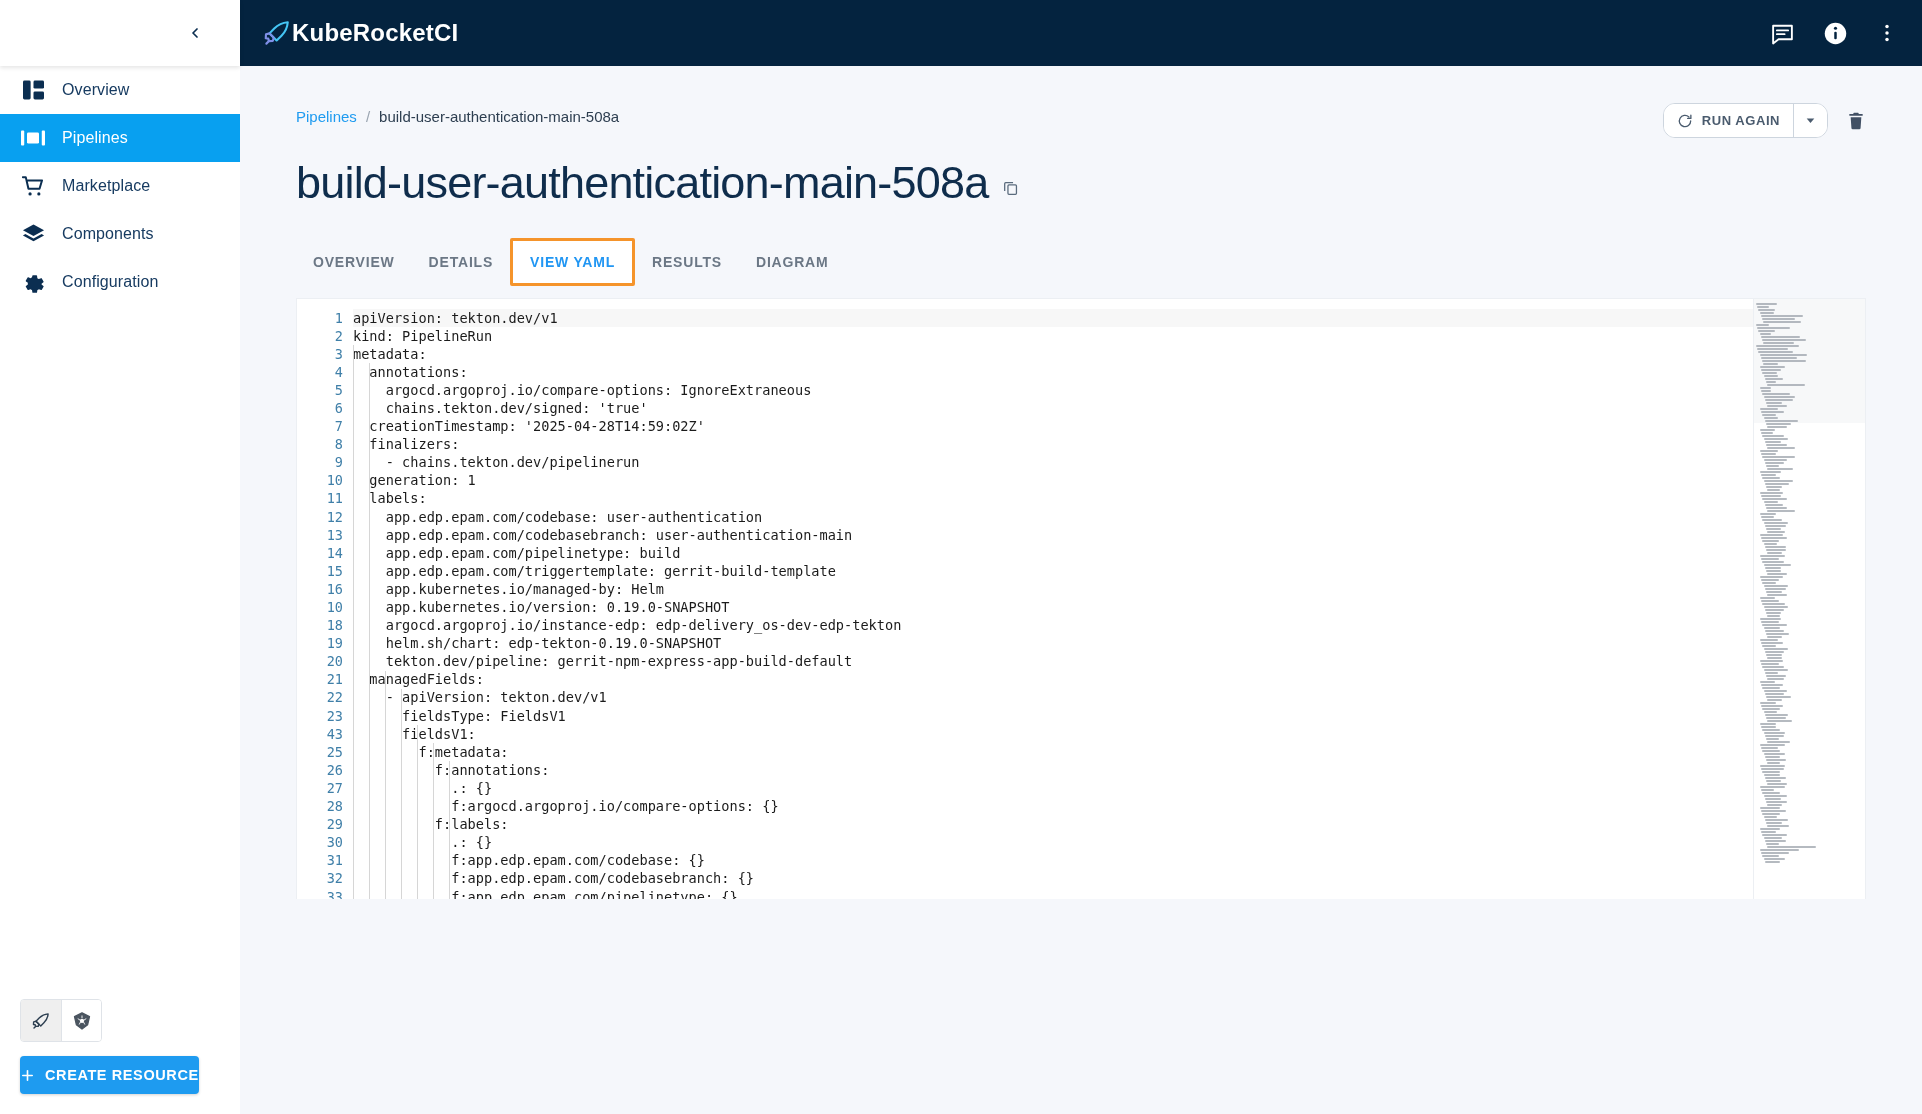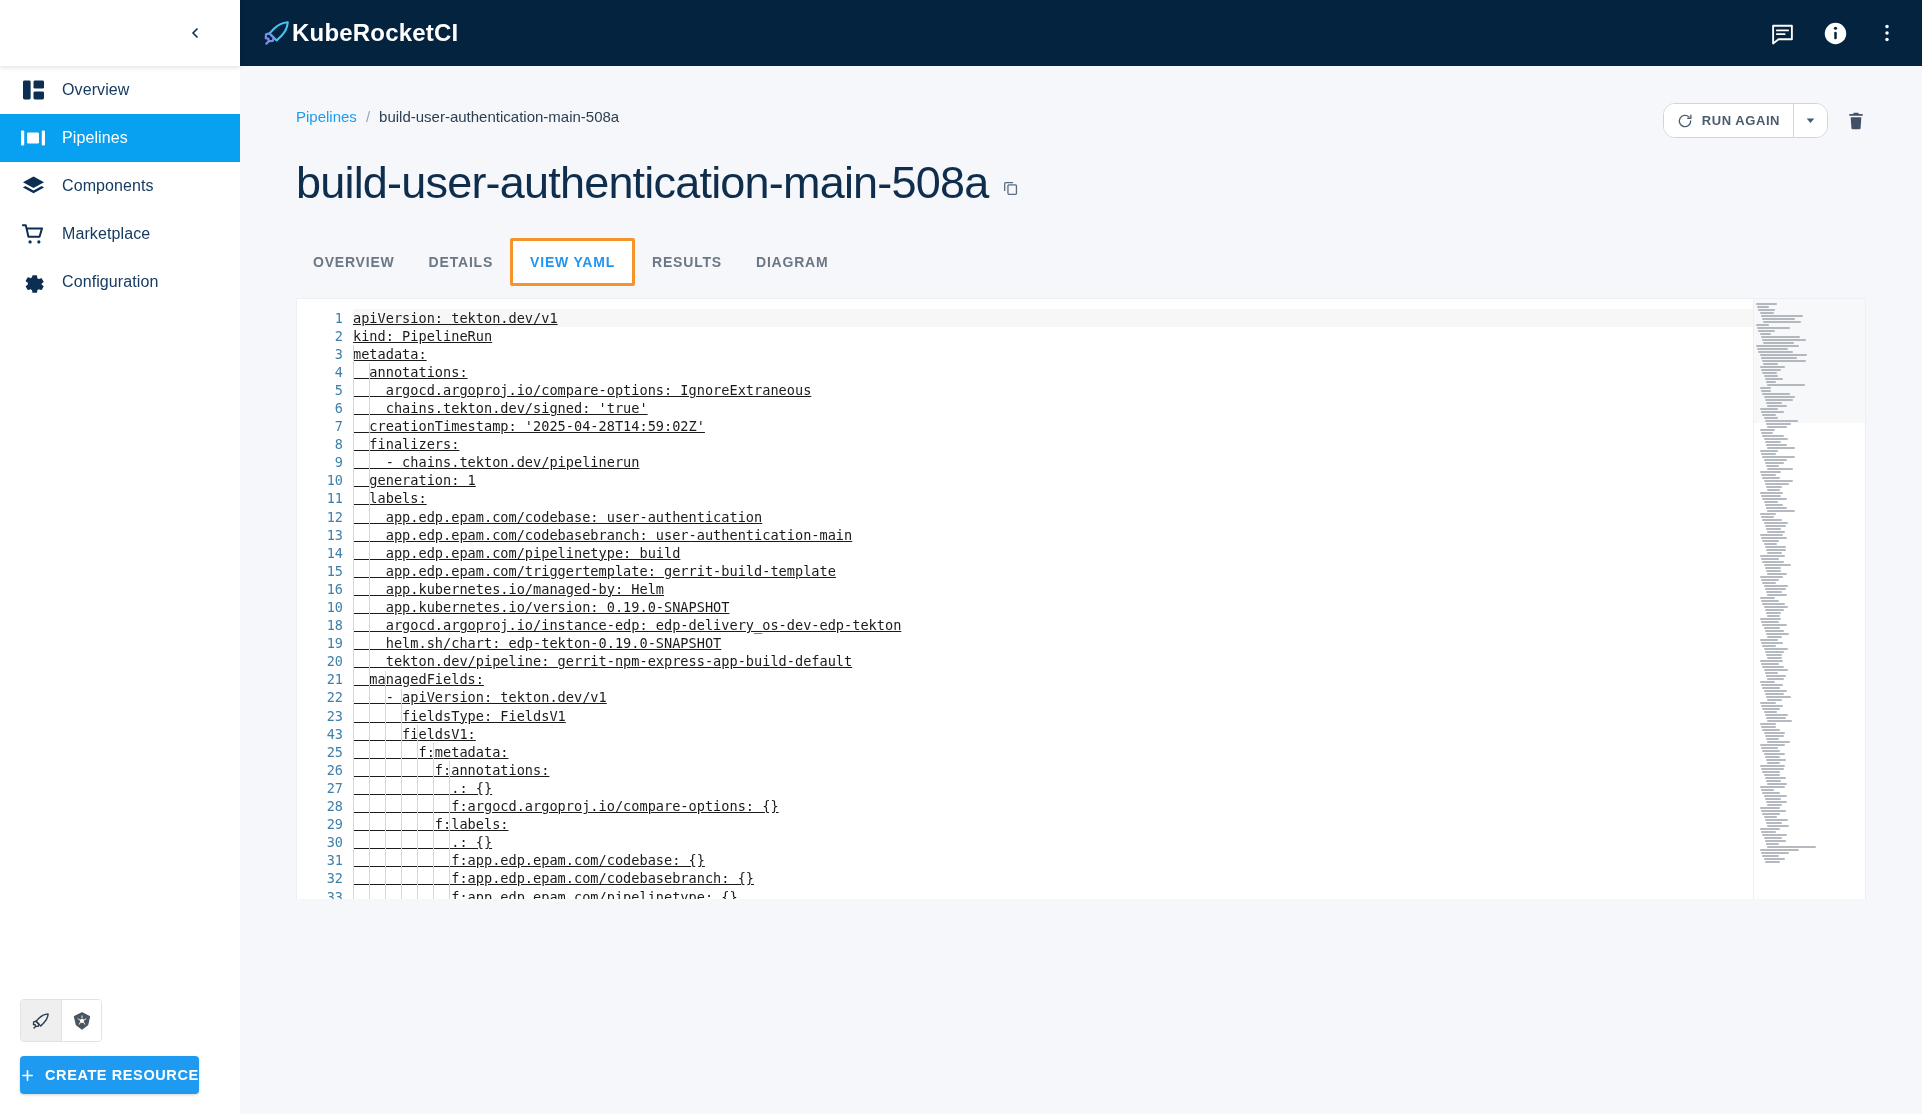--- a/index.html
+++ b/index.html
@@ -172,21 +172,20 @@
   .gutter div { padding-right: 10px; height: 18.1px; }
   .code-area {
     flex: 1 1 auto;
     padding-top: 10px;
     position: relative;
     overflow: hidden;
     font-family: "DejaVu Sans Mono", monospace;
     font-size: 13.6px; line-height: 18.1px;
     color: #1b1b1b;
     white-space: pre;
-    text-decoration: underline;
   }
   .code-line { height: 18.1px; position: relative; }
   .code-line.first { background: #f7f7f7; }
   .indent-guides { position: absolute; top: 10px; left: 0; bottom: 0; pointer-events: none; }
 
   
   .minimap {
     width: 112px; min-width: 112px;
     position: relative;
     background: #fff;
@@ -244,37 +243,37 @@
               <rect x="0" y="1" width="3.5" height="16" rx="1"></rect>
               <rect x="22.5" y="1" width="3.5" height="16" rx="1"></rect>
               <rect x="6.5" y="3" width="13" height="12" rx="1.5"></rect>
             </svg>
         </span>
         <span class="nav-label">Pipelines</span>
       </div>
 
       <div class="nav-item">
         <span class="nav-icon">
-          <svg width="23" height="20" viewBox="0 0 24 20" fill="currentColor">
-              <path d="M12 0 23 6 12 12 1 6z"></path>
-              <path d="M1 11.5 12 17.5 23 11.5 20.5 10 12 14.7 3.5 10z"></path>
-            </svg>
-        </span>
-        <span class="nav-label">Components</span>
-      </div>
-
-      <div class="nav-item">
-        <span class="nav-icon">
           <svg width="23" height="21" viewBox="0 0 24 22" fill="none" stroke="currentColor" stroke-width="2.1" stroke-linecap="round" stroke-linejoin="round">
               <path d="M0.8 1.2h3.1l2.8 12.1h11.6l2.6-8.6H6.1"></path>
               <circle cx="8.4" cy="18.8" r="1.7" fill="currentColor" stroke="none"></circle>
               <circle cx="17.6" cy="18.8" r="1.7" fill="currentColor" stroke="none"></circle>
             </svg>
         </span>
         <span class="nav-label">Marketplace</span>
+      </div>
+
+      <div class="nav-item">
+        <span class="nav-icon">
+          <svg width="23" height="20" viewBox="0 0 24 20" fill="currentColor">
+              <path d="M12 0 23 6 12 12 1 6z"></path>
+              <path d="M1 11.5 12 17.5 23 11.5 20.5 10 12 14.7 3.5 10z"></path>
+            </svg>
+        </span>
+        <span class="nav-label">Components</span>
       </div>
 
 
       <div class="nav-item">
         <span class="nav-icon">
           <svg width="21" height="21" viewBox="0 0 24 24" fill="currentColor">
               <path d="M12 8.2a3.8 3.8 0 100 7.6 3.8 3.8 0 000-7.6zm9.2 5.1l2.1-1.6a.7.7 0 00.17-.9l-2-3.45a.7.7 0 00-.85-.3l-2.5 1a7.6 7.6 0 00-1.7-1l-.38-2.66a.7.7 0 00-.69-.59h-4a.7.7 0 00-.69.59L10.3 6.1a7.6 7.6 0 00-1.7 1l-2.5-1a.7.7 0 00-.85.3l-2 3.45a.7.7 0 00.17.9l2.12 1.6a7.9 7.9 0 000 2l-2.12 1.6a.7.7 0 00-.17.9l2 3.45a.7.7 0 00.85.3l2.5-1a7.6 7.6 0 001.7 1l.38 2.66a.7.7 0 00.69.59h4a.7.7 0 00.69-.59l.38-2.66a7.6 7.6 0 001.7-1l2.5 1a.7.7 0 00.85-.3l2-3.45a.7.7 0 00-.17-.9l-2.1-1.6a7.9 7.9 0 000-2z"></path>
             </svg>
         </span>
         <span class="nav-label">Configuration</span>

